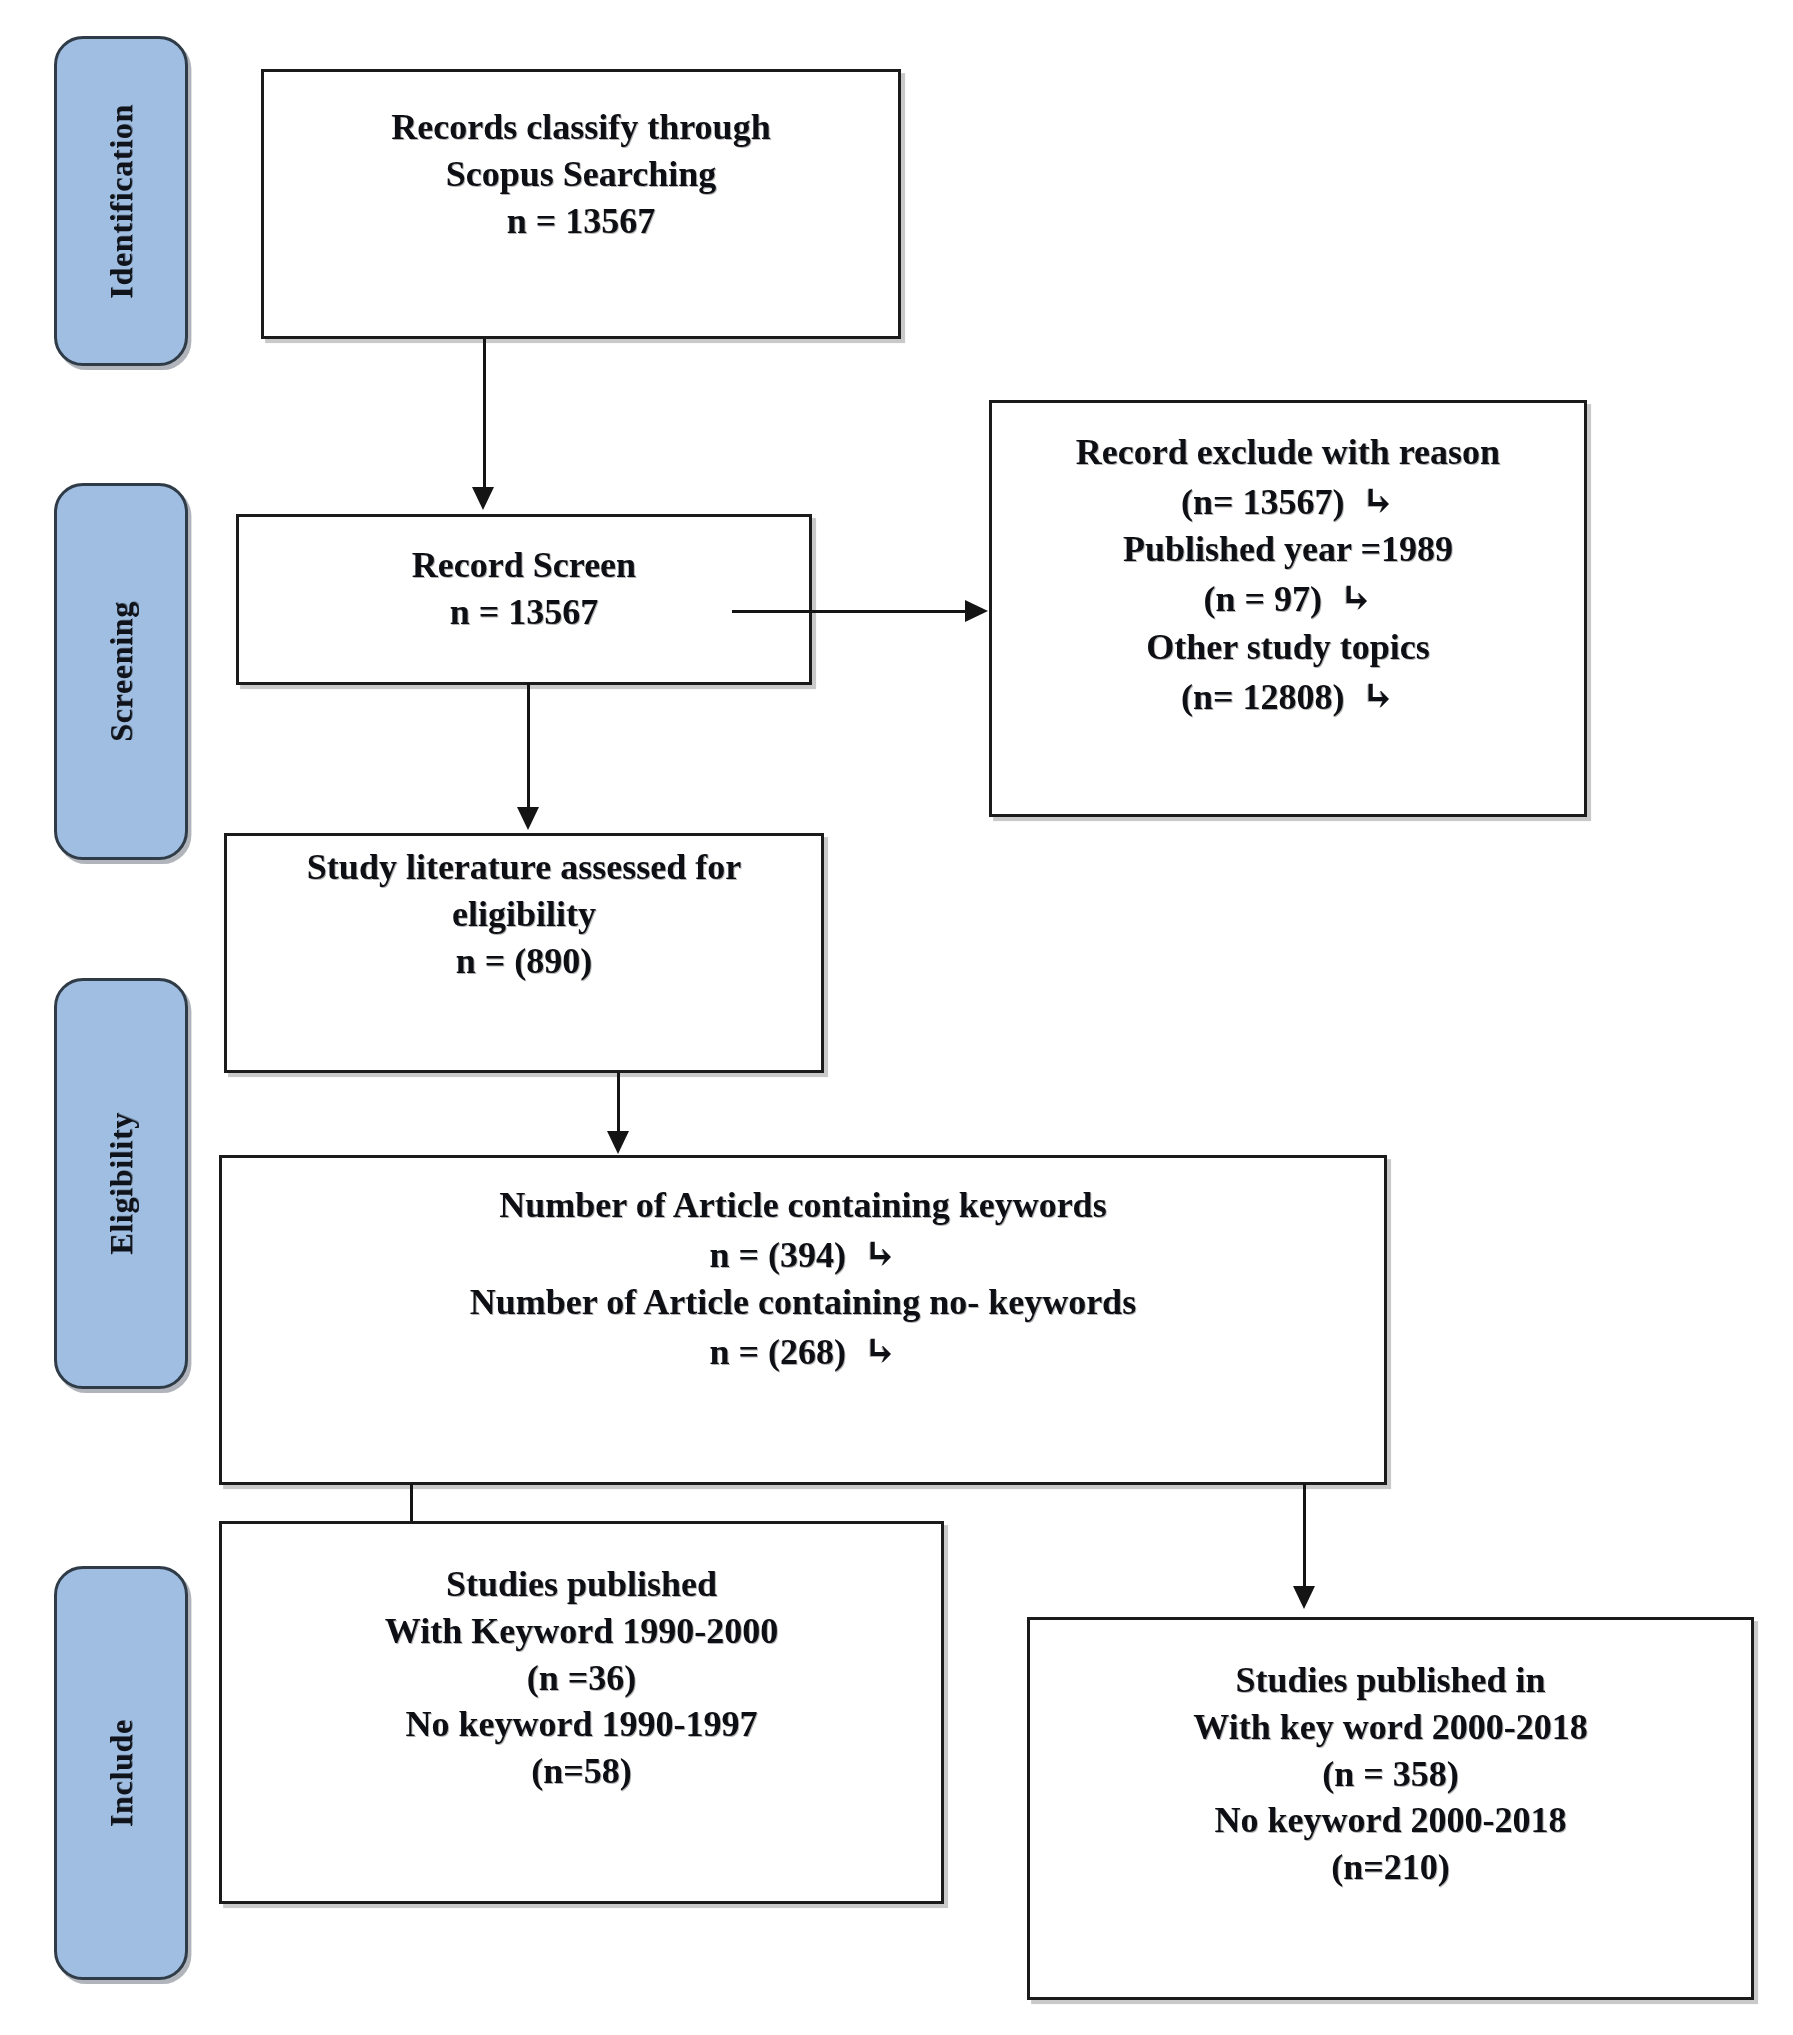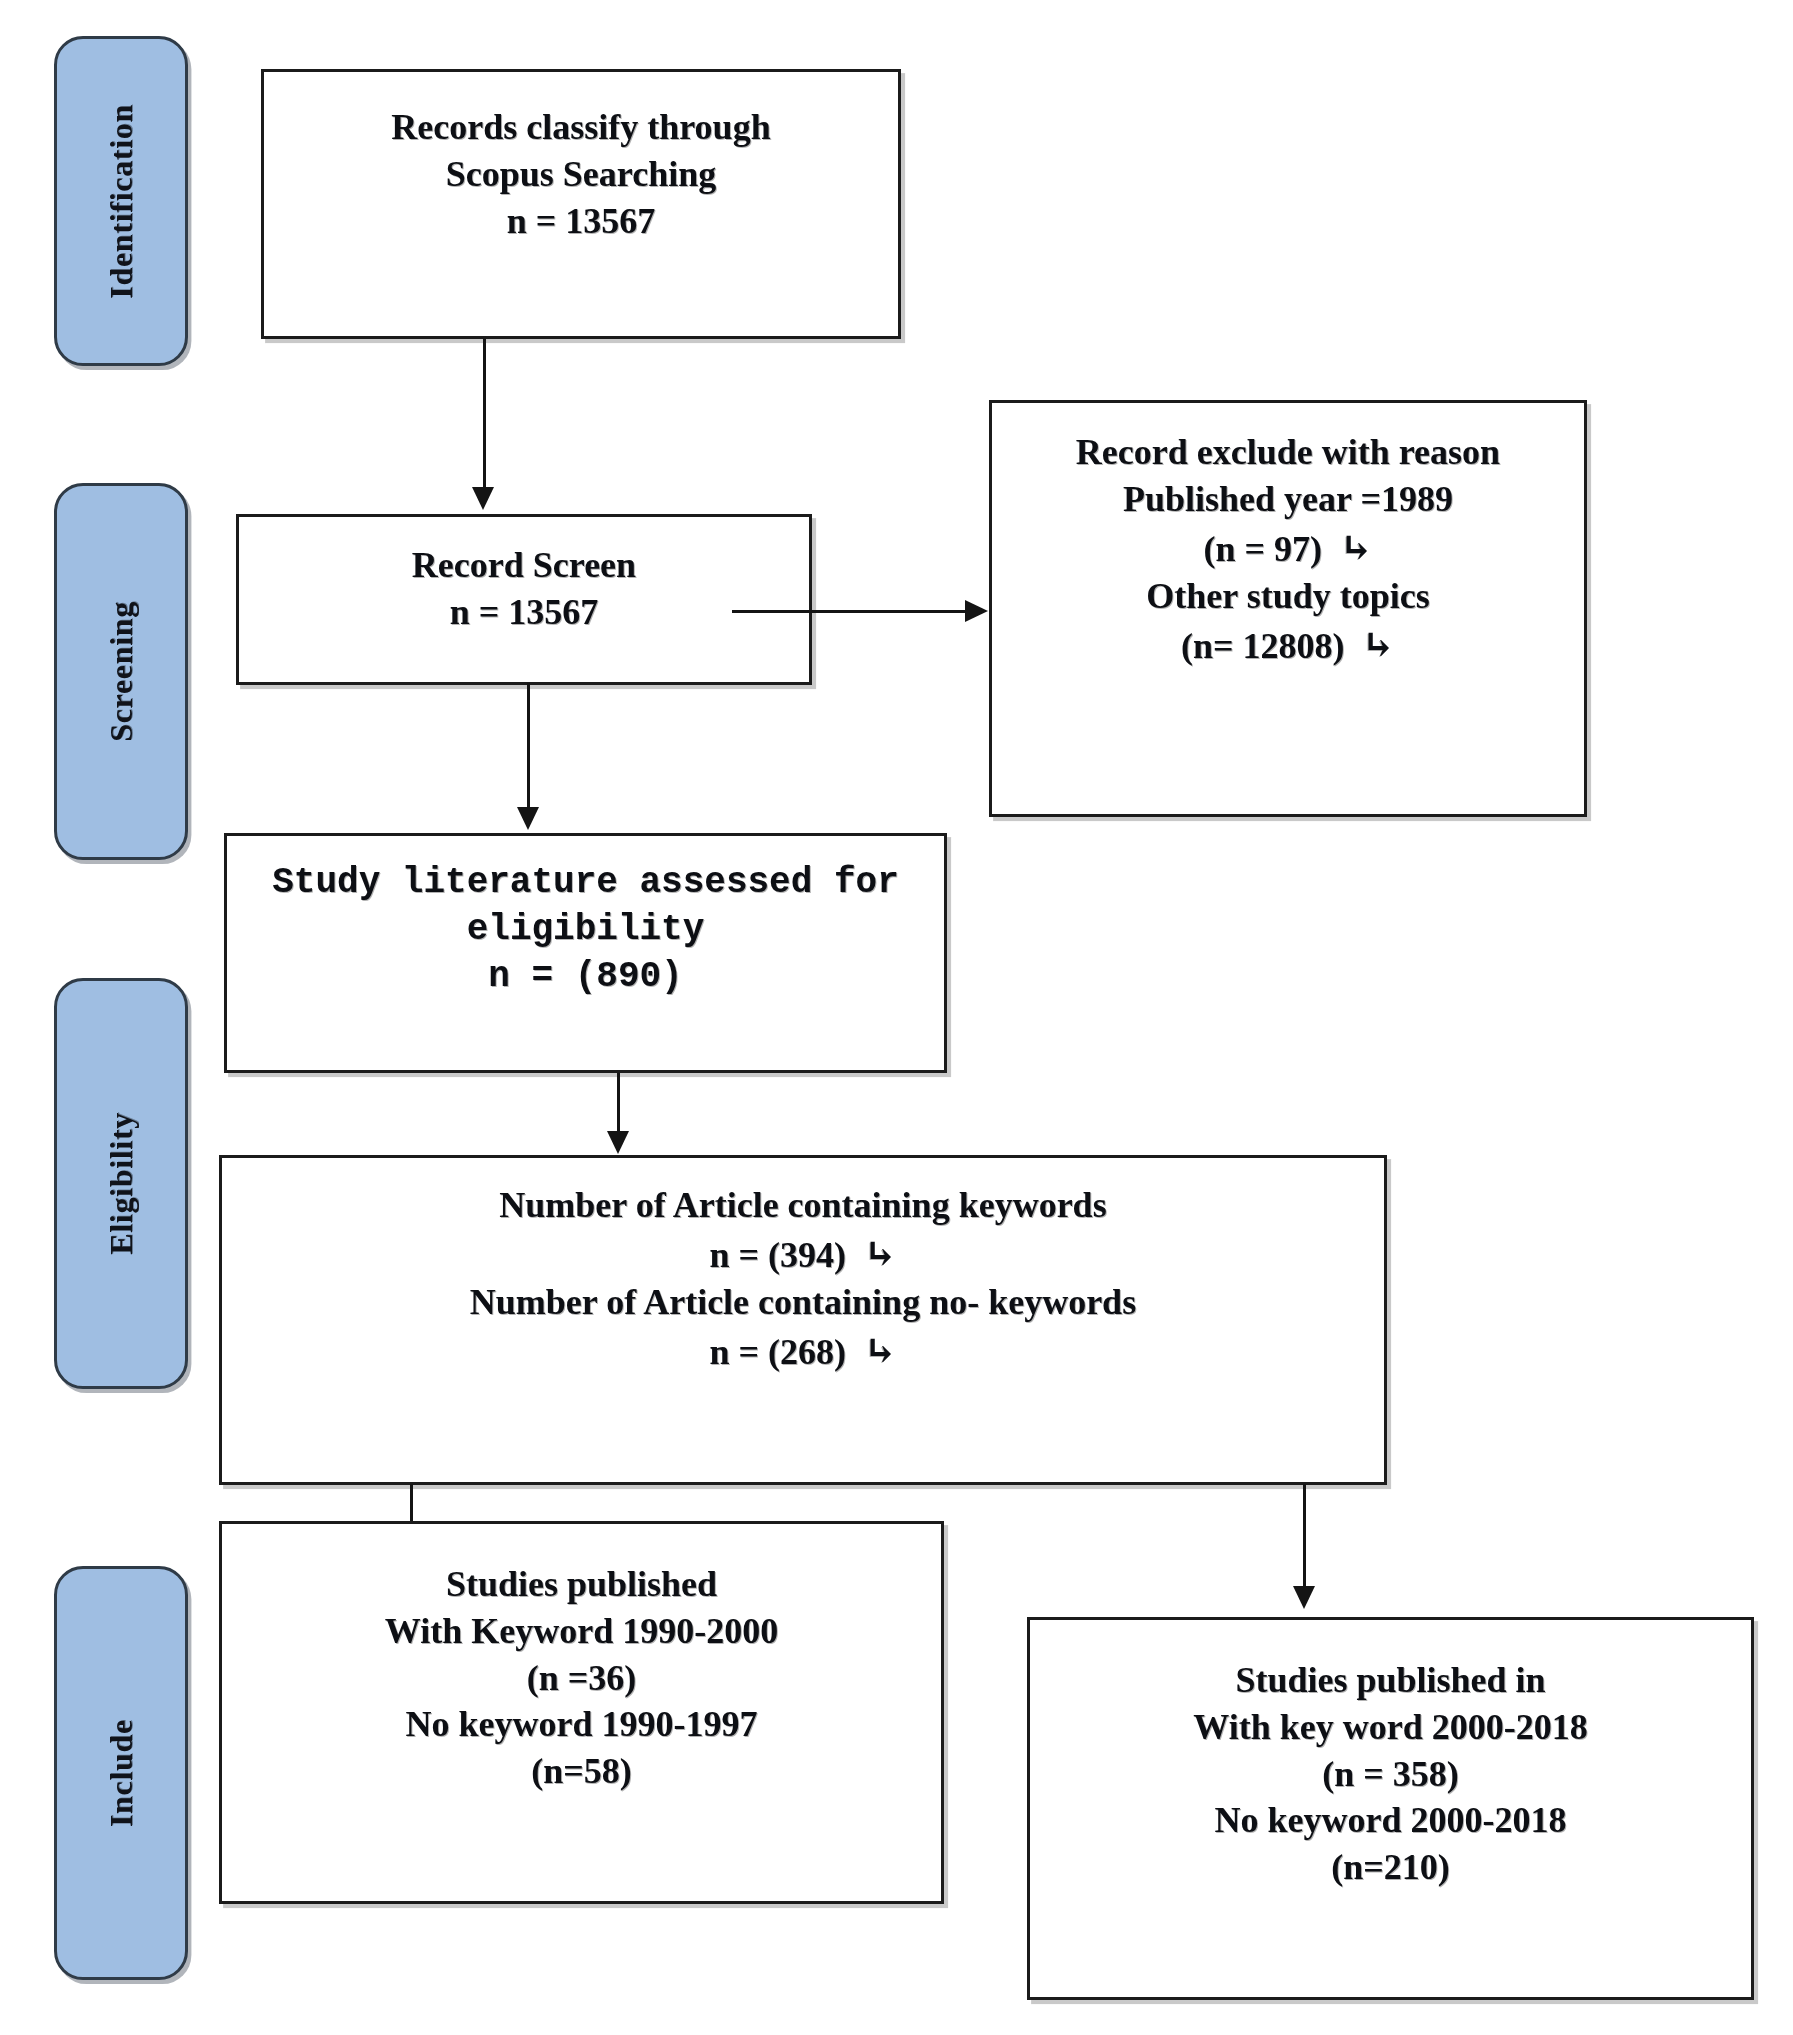--- a/index.html
+++ b/index.html
@@ -135,31 +135,32 @@
       <span class="line">n = 13567</span>
     </div>
   </div>
 
   <div class="hline" style="left:732px; top:610px; width:234px;"></div>
   <div class="arrow-right" style="left:965px; top:600px;"></div>
 
   <div class="flow-box" style="left:989px; top:400px; width:598px; height:417px; padding-top:26px;">
     <div class="box-lines">
       <span class="line">Record exclude with reason</span>
+      <span class="line with-return">(n= 13567)</span>
       <span class="line">Published year =1989</span>
       <span class="line with-return">(n = 97)</span>
       <span class="line">Other study topics</span>
       <span class="line with-return">(n= 12808)</span>
     </div>
   </div>
 
   <div class="vline" style="left:527px; top:683px; height:127px;"></div>
   <div class="arrow-down" style="left:517px; top:807px;"></div>
 
-  <div class="flow-box" style="left:224px; top:833px; width:723px; height:240px; padding-top:24px;font-family:Liberation Mono, monospace;">
+  <div class="flow-box" style="left:224px; top:833px; width:600px; height:240px; padding-top:8px;">
     <div class="box-lines">
       <span class="line">Study literature assessed  for</span>
       <span class="line">eligibility</span>
       <span class="line">n = (890)</span>
     </div>
   </div>
 
   <div class="vline" style="left:617px; top:1073px; height:61px;"></div>
   <div class="arrow-down" style="left:607px; top:1131px;"></div>
 

